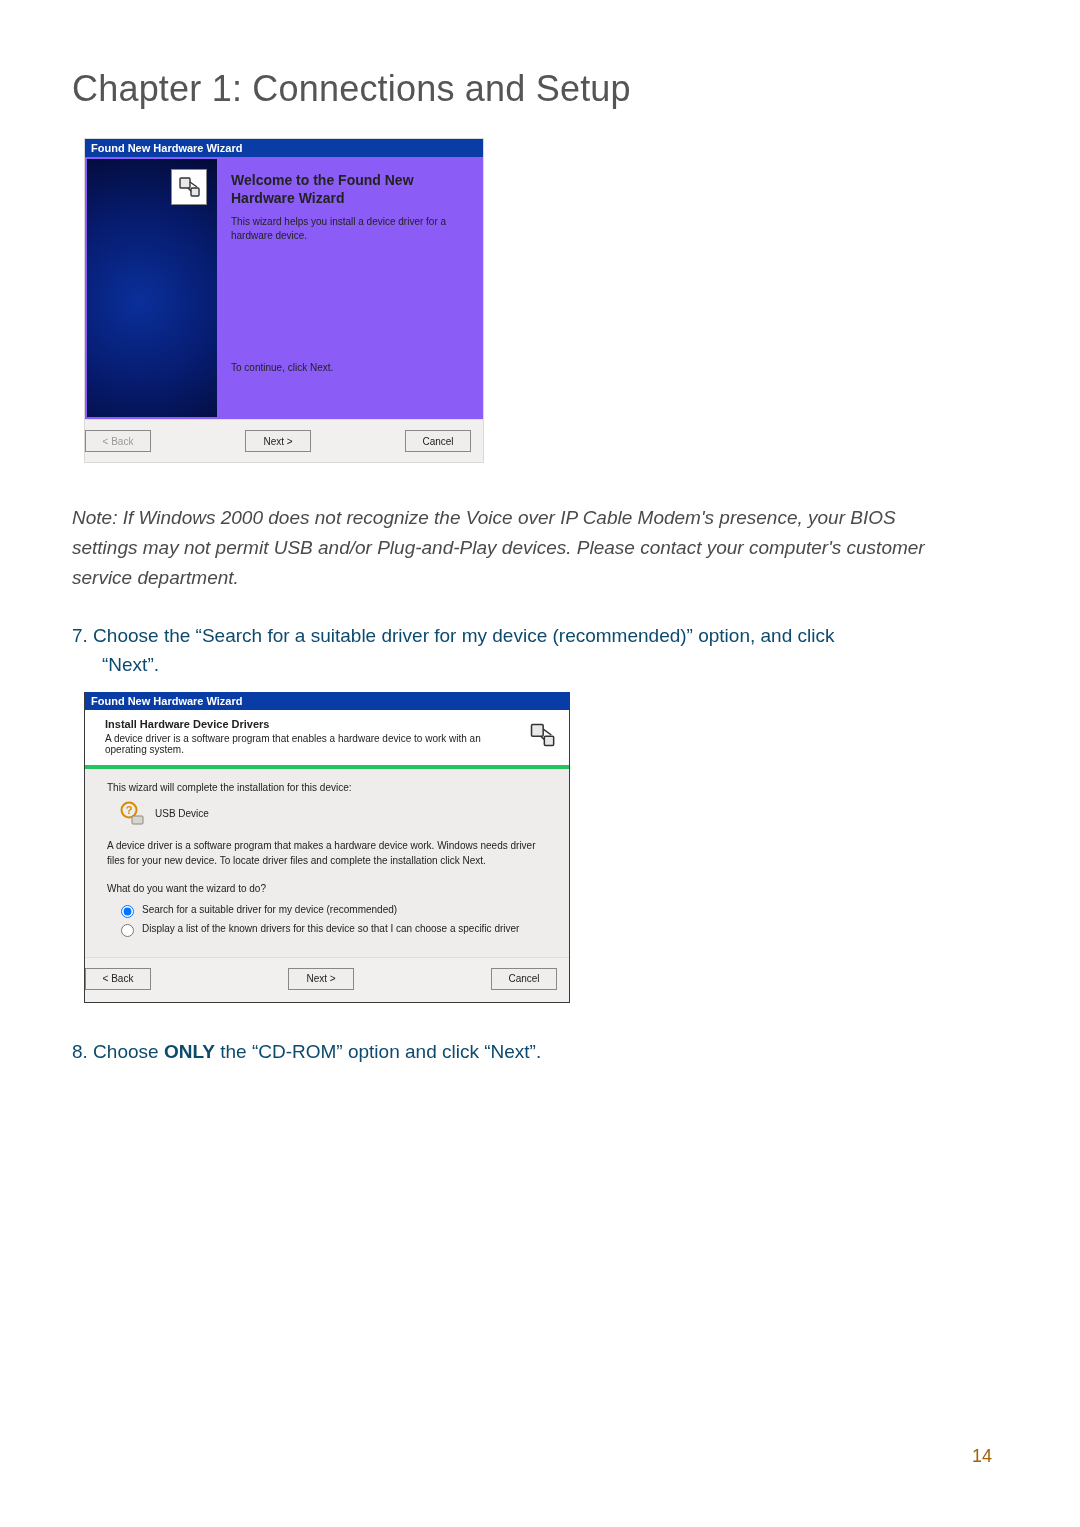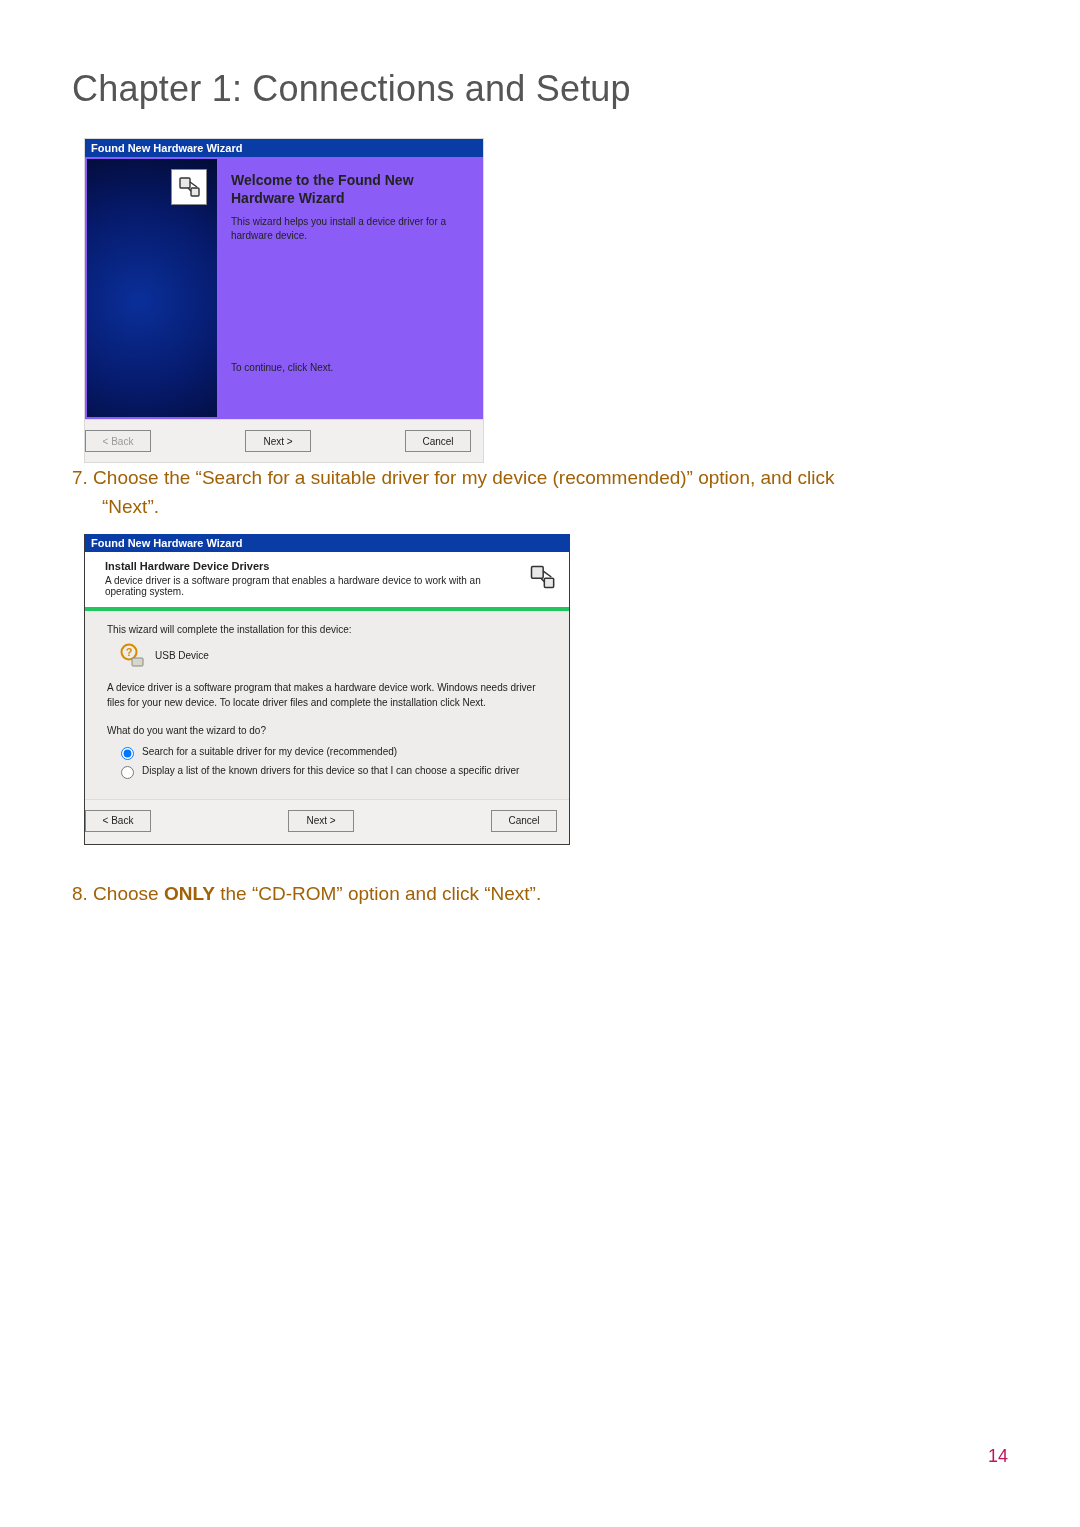--- a/index.html
+++ b/index.html
@@ -77,21 +77,21 @@
     padding:0 6px;
   }
   .wbtn[disabled]{color:#999;}
 
   
   .note{
     font-style:italic;font-size:19px;color:#4a4a4a;line-height:1.58;
     margin:40px 0 28px 0;
   }
   .step{
-    font-size:19px;color:#a16207;line-height:1.55;
+    font-size:19px;color:#0c4a6e;line-height:1.55;
     margin:0 0 12px 0;
   }
   .step .ind{display:block;padding-left:30px;}
   .step b{font-weight:700;}
 
   
   .wiz2{
     width:484px;
     border:1px solid #3a3a3a;
     border-top:none;
@@ -118,22 +118,22 @@
   .wiz2 .dev-row{display:flex;align-items:center;gap:10px;margin:6px 0 12px 12px;}
   .wiz2 .dev-row .qicon{
     width:26px;height:26px;flex:none;position:relative;
   }
   .wiz2 .radio-row{display:flex;align-items:center;gap:8px;margin:4px 0 4px 14px;}
   .wiz2 .radio-row input{margin:2px 0 0 0;}
   .wiz2 .btn-row{padding:10px 12px 12px 0;}
 
   
   .pageno{
-    position:absolute;right:72px;bottom:60px;
-    font-size:18px;color:#be185d;
+    position:absolute;right:88px;bottom:60px;
+    font-size:18px;color:#a16207;
   }
 </style>
 </head>
 <body>
 
 <div class="page">
 
   <h1 class="chapter">Chapter 1: Connections and Setup</h1>
 
   <div class="wiz-wrap">
@@ -159,20 +159,21 @@
         </div>
       </div>
       <div class="btn-row">
         <button class="wbtn" disabled="">&lt; Back</button>
         <button class="wbtn">Next &gt;</button>
         <button class="wbtn">Cancel</button>
       </div>
     </div>
   </div>
 
+  <p class="note">Note: If Windows 2000 does not recognize the Voice over IP Cable Modem's presence, your BIOS settings may not permit USB and/or Plug-and-Play devices. Please contact your computer's customer service department.</p>
 
   <p class="step">
     <span>7. Choose the “Search for a suitable driver for my device (recommended)” option, and click</span>
     <span class="ind">“Next”.</span>
   </p>
 
   <div class="wiz2">
     <div class="wiz-title">Found New Hardware Wizard</div>
 
     <div class="hdr">

